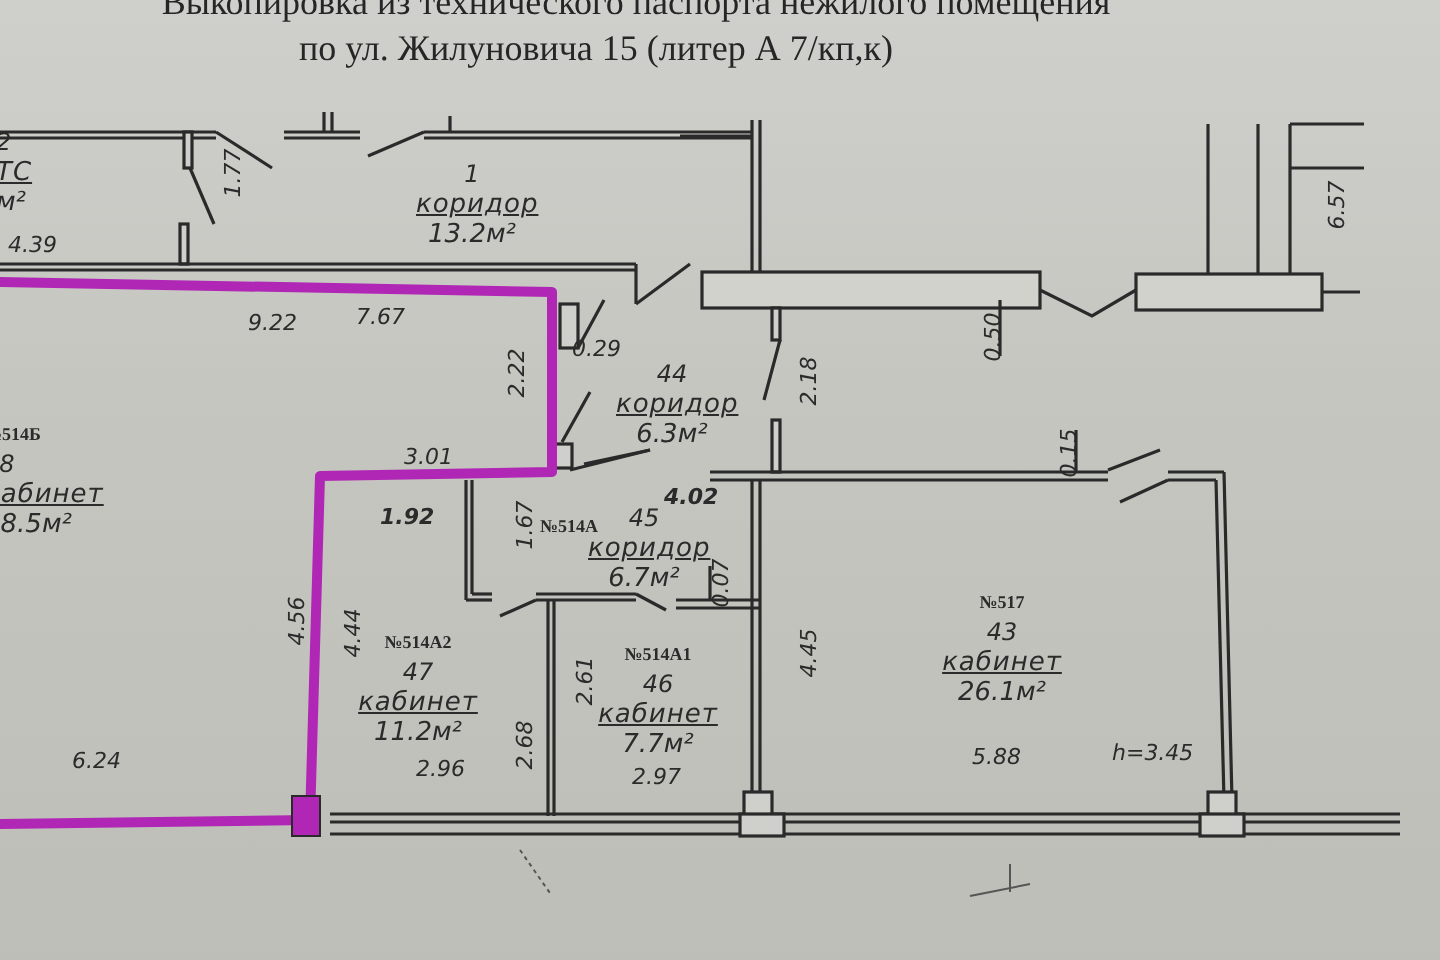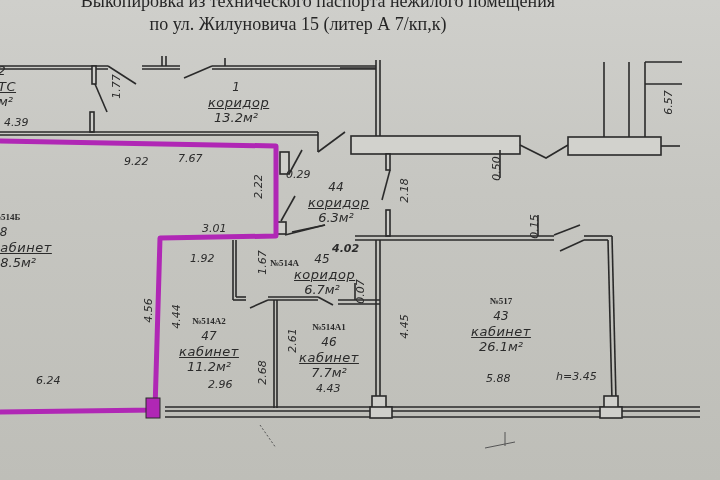--- a/index.html
+++ b/index.html
@@ -177,30 +177,30 @@
   <div class="area">26.1м²</div>
 </div>
 
 <div class="lbl num vert" style="left:104px;top:80px;">1.77</div>
 <div class="lbl num" style="left:4px;top:116px;">4.39</div>
 <div class="lbl num" style="left:178px;top:112px;margin-top:40px;">7.67</div>
 <div class="lbl num" style="left:104px;top:155px;margin-left:20px;">9.22</div>
 <div class="lbl num vert" style="left:246px;top:180px;">2.22</div>
 <div class="lbl num" style="left:286px;top:168px;">0.29</div>
 <div class="lbl num" style="left:202px;top:222px;">3.01</div>
-<div class="lbl num" style="left:190px;top:252px;">1.92</div>
+<div class="lbl num" style="left:190px;top:252px;font-weight:bold;">1.92</div>
 <div class="lbl num vert" style="left:250px;top:256px;">1.67</div>
 <div class="lbl num" style="left:332px;top:242px;font-weight:bold;">4.02</div>
 <div class="lbl num vert" style="left:392px;top:184px;">2.18</div>
 <div class="lbl num vert" style="left:484px;top:162px;">0.50</div>
 <div class="lbl num vert" style="left:522px;top:220px;">0.15</div>
 <div class="lbl num vert" style="left:656px;top:96px;">6.57</div>
 <div class="lbl num vert" style="left:348px;top:285px;">0.07</div>
 <div class="lbl num vert" style="left:136px;top:304px;">4.56</div>
 <div class="lbl num vert" style="left:164px;top:310px;">4.44</div>
 <div class="lbl num vert" style="left:250px;top:366px;">2.68</div>
 <div class="lbl num vert" style="left:280px;top:334px;">2.61</div>
 <div class="lbl num" style="left:208px;top:378px;">2.96</div>
-<div class="lbl num" style="left:316px;top:382px;">4.43</div>
+<div class="lbl num" style="left:316px;top:382px;">2.97</div>
 <div class="lbl num vert" style="left:392px;top:320px;">4.45</div>
 <div class="lbl num" style="left:486px;top:372px;">5.88</div>
 <div class="lbl num" style="left:556px;top:370px;">h=3.45</div>
 <div class="lbl num" style="left:36px;top:374px;">6.24</div>
 
 </body></html>

